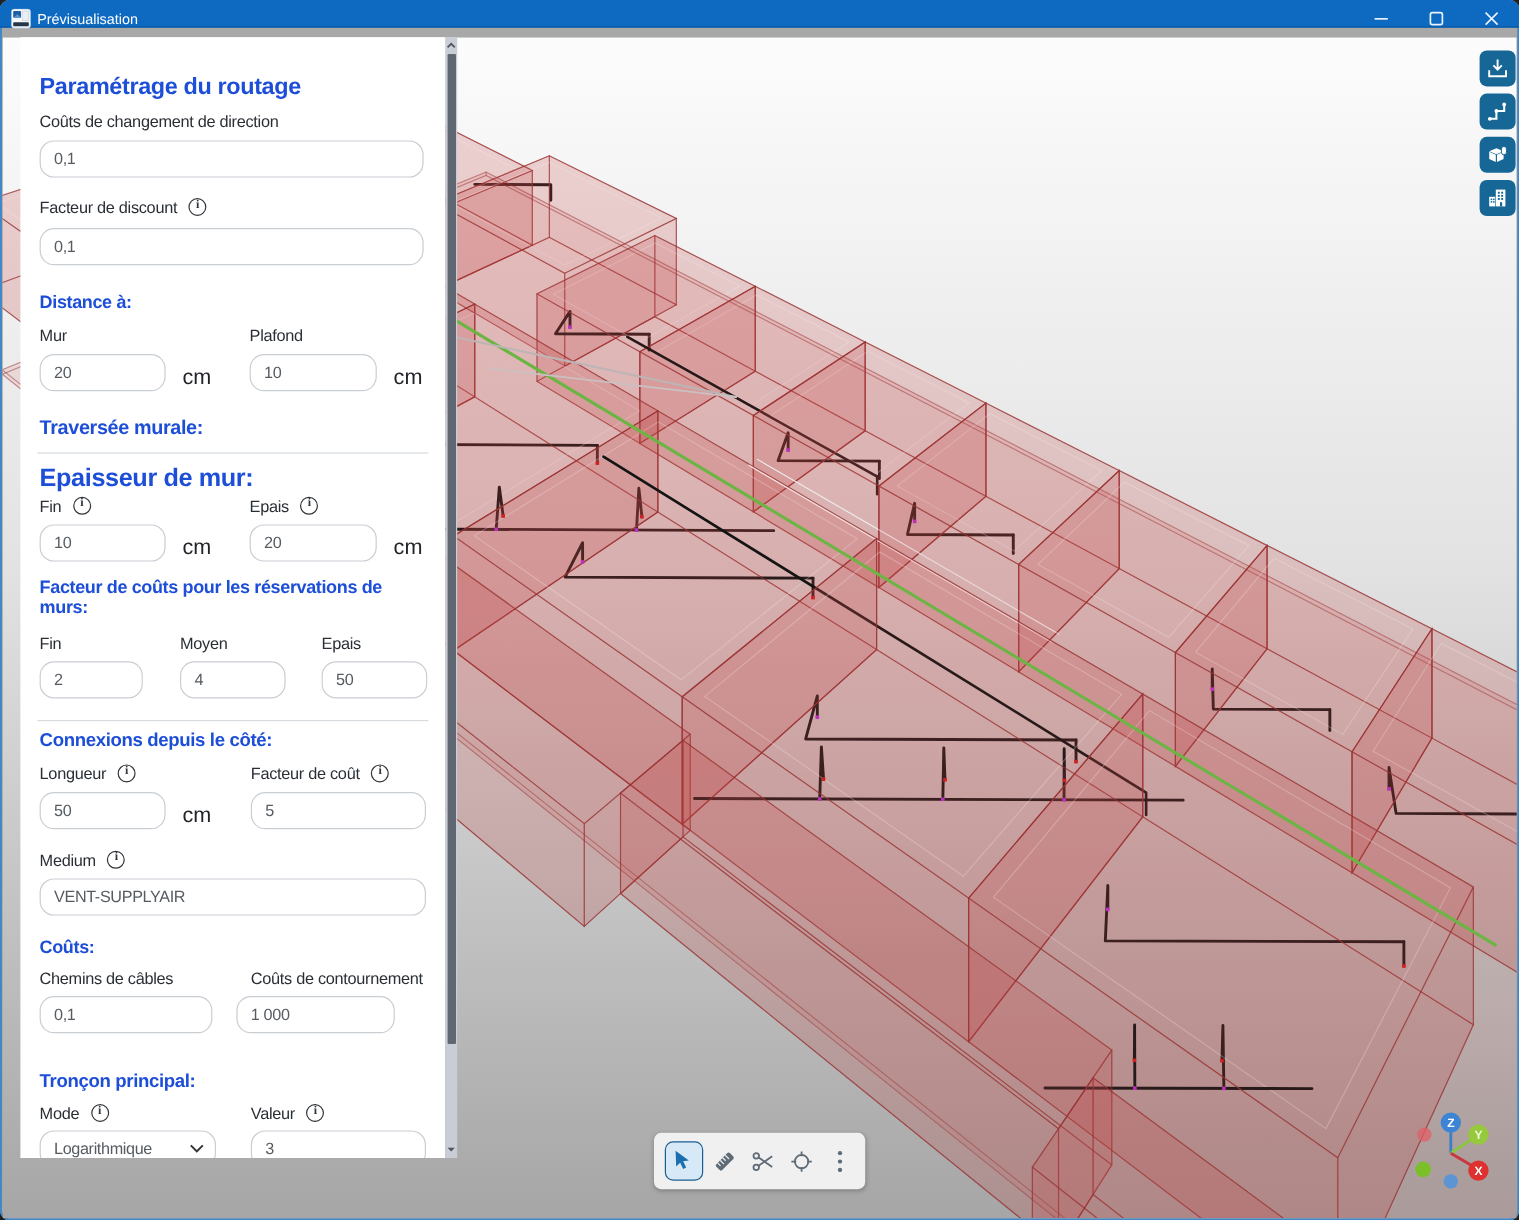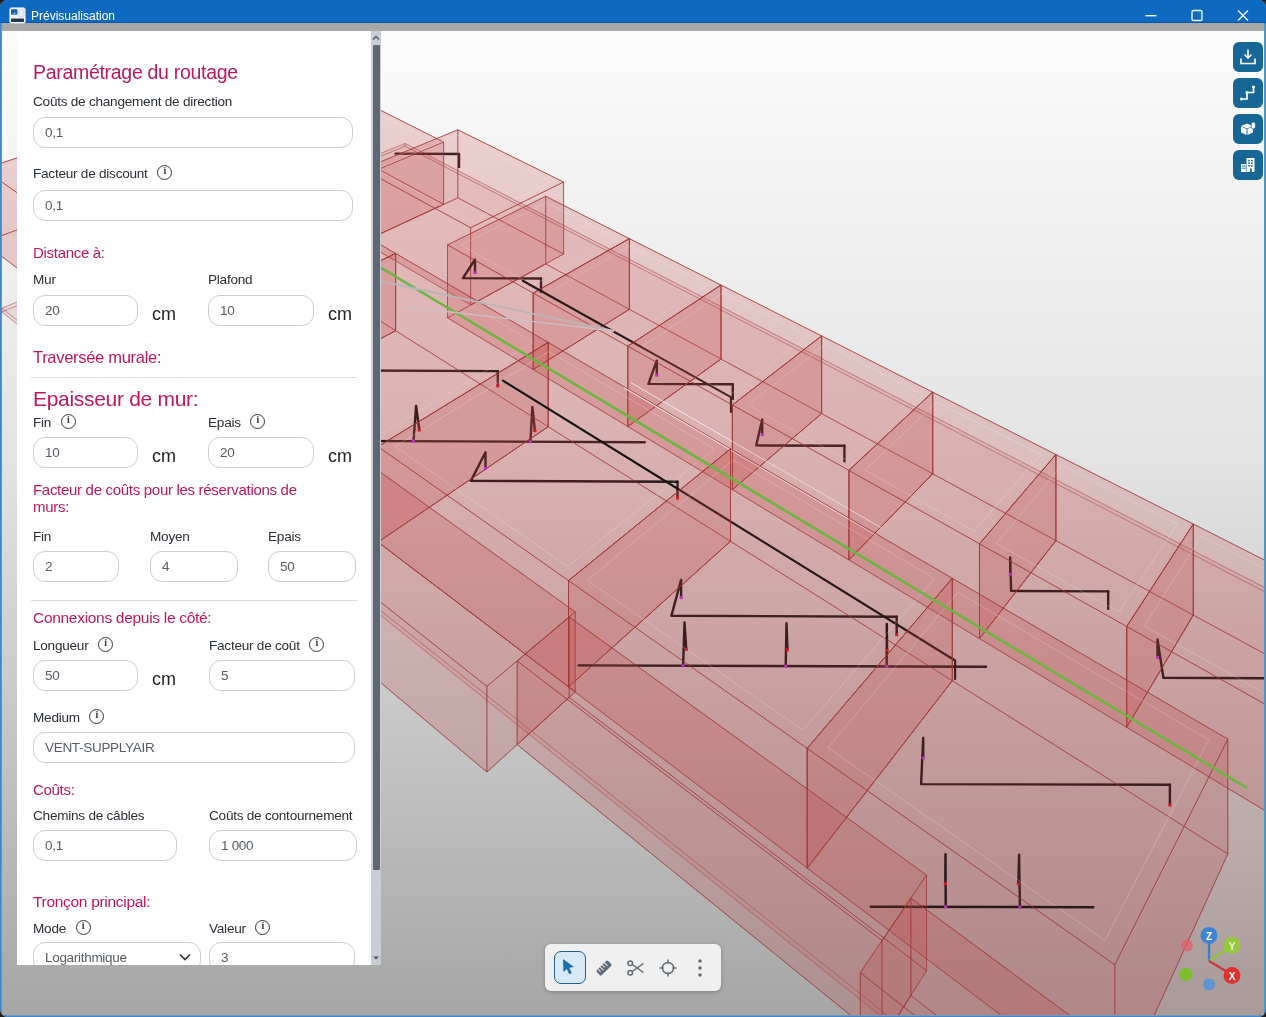--- a/index.html
+++ b/index.html
@@ -5,21 +5,21 @@
 .win{position:absolute;inset:0;border-radius:8px;overflow:hidden;background:#a8a8a8;box-shadow:inset 0 0 0 1.6px #3f87c9}
 .titlebar{position:absolute;left:0;top:0;right:0;height:23px;background:#0e6ac0;border-bottom:1.5px solid #0857a4}
 .tb-ico{position:absolute;left:9px;top:7px;width:17px;height:17px}
 .tb-txt{position:absolute;left:31px;top:9px;font-size:12px;color:#fff;letter-spacing:0}
 .wbtn{position:absolute;top:0;width:46px;height:30px;color:#e8f1fa}
 .vp{position:absolute;left:2px;top:31px;width:1262px;height:984px;overflow:hidden}
 .panel{position:absolute;left:17px;top:31px;width:354px;height:934px;background:#fff;overflow:hidden}
 .sb{position:absolute;left:371px;top:31px;width:10px;height:934px;background:#c9cdd5}
 .sb .thumb{position:absolute;left:1.5px;width:7px;top:14px;height:825px;background:#5e6772;border-radius:1px}
 .lb{position:absolute;font-size:13.6px;letter-spacing:-0.25px;color:#2a2f35}
-.sec{position:absolute;font-weight:400;letter-spacing:-0.3px;color:#be185d}
+.sec{position:absolute;font-weight:700;letter-spacing:-0.3px;color:#1d4ed8}
 .inp{position:absolute;height:31px;border:1px solid #c9ced3;border-radius:12px;background:#fff;
      font-size:13.5px;letter-spacing:-0.3px;color:#565c62;line-height:29px;padding-left:11px}
 .sfx{position:absolute;font-size:18px;color:#212529}
 .ic{display:inline-block;width:15px;height:15px;border:1.3px solid #30353a;border-radius:50%;
     vertical-align:-2.5px;margin-left:6px;position:relative}
 .ic:after{content:"i";position:absolute;left:0;right:0;top:-1px;text-align:center;font-size:10px;font-weight:700;color:#30353a;font-family:"Liberation Serif",serif}
 .hr{position:absolute;left:14px;width:326px;border-top:1px solid #d8dcdf}
 .rbtn{position:absolute;left:1233px;width:30px;height:30px;background:#166795;border-radius:6px}
 .rbtn svg{position:absolute;left:5px;top:5px}
 .toolbar{position:absolute;left:545px;top:944px;width:176px;height:47px;background:#f0f0f0;border-radius:6px;box-shadow:0 1px 4px rgba(0,0,0,.25)}
@@ -273,25 +273,25 @@
  <div class="lb" style="left:192px;top:606px">Facteur de coût <span class="ic"></span></div>
  <div class="inp" style="left:16px;top:629px;width:105px">50</div>
  <div class="sfx" style="left:135px;top:638px">cm</div>
  <div class="inp" style="left:192px;top:629px;width:146px">5</div>
  <div class="lb" style="left:16px;top:678px">Medium <span class="ic"></span></div>
  <div class="inp" style="left:16px;top:701px;width:322px">VENT-SUPPLYAIR</div>
  <div class="sec" style="left:16px;top:750px;font-size:15px">Coûts:</div>
  <div class="lb" style="left:16px;top:777px">Chemins de câbles</div>
  <div class="lb" style="left:192px;top:777px">Coûts de contournement</div>
  <div class="inp" style="left:16px;top:799px;width:144px">0,1</div>
- <div class="inp" style="left:192px;top:799px;width:148px">1 000</div>
+ <div class="inp" style="left:180px;top:799px;width:132px">1 000</div>
  <div class="sec" style="left:16px;top:862px;font-size:15.5px">Tronçon principal:</div>
  <div class="lb" style="left:16px;top:889px">Mode <span class="ic"></span></div>
  <div class="lb" style="left:192px;top:889px">Valeur <span class="ic"></span></div>
- <div class="inp" style="left:16px;top:911px;width:168px">Logarithmique
+ <div class="inp" style="left:16px;top:911px;width:147px">Logarithmique
    <svg style="position:absolute;right:9px;top:10px" width="12" height="8" viewBox="0 0 12 8">
           <path d="M1 1.5 L6 6.5 L11 1.5" stroke="#333" stroke-width="1.7" fill="none"></path>
         </svg>
  </div>
  <div class="inp" style="left:192px;top:911px;width:146px">3</div>
 </div>
 
  <div class="titlebar">
  <svg class="tb-ico" viewBox="0 0 17 17">
         <rect x="0.5" y="0.5" width="16" height="16" rx="2.5" fill="#f5f8fb" stroke="#9fc4e2" stroke-width="0.5"></rect>

